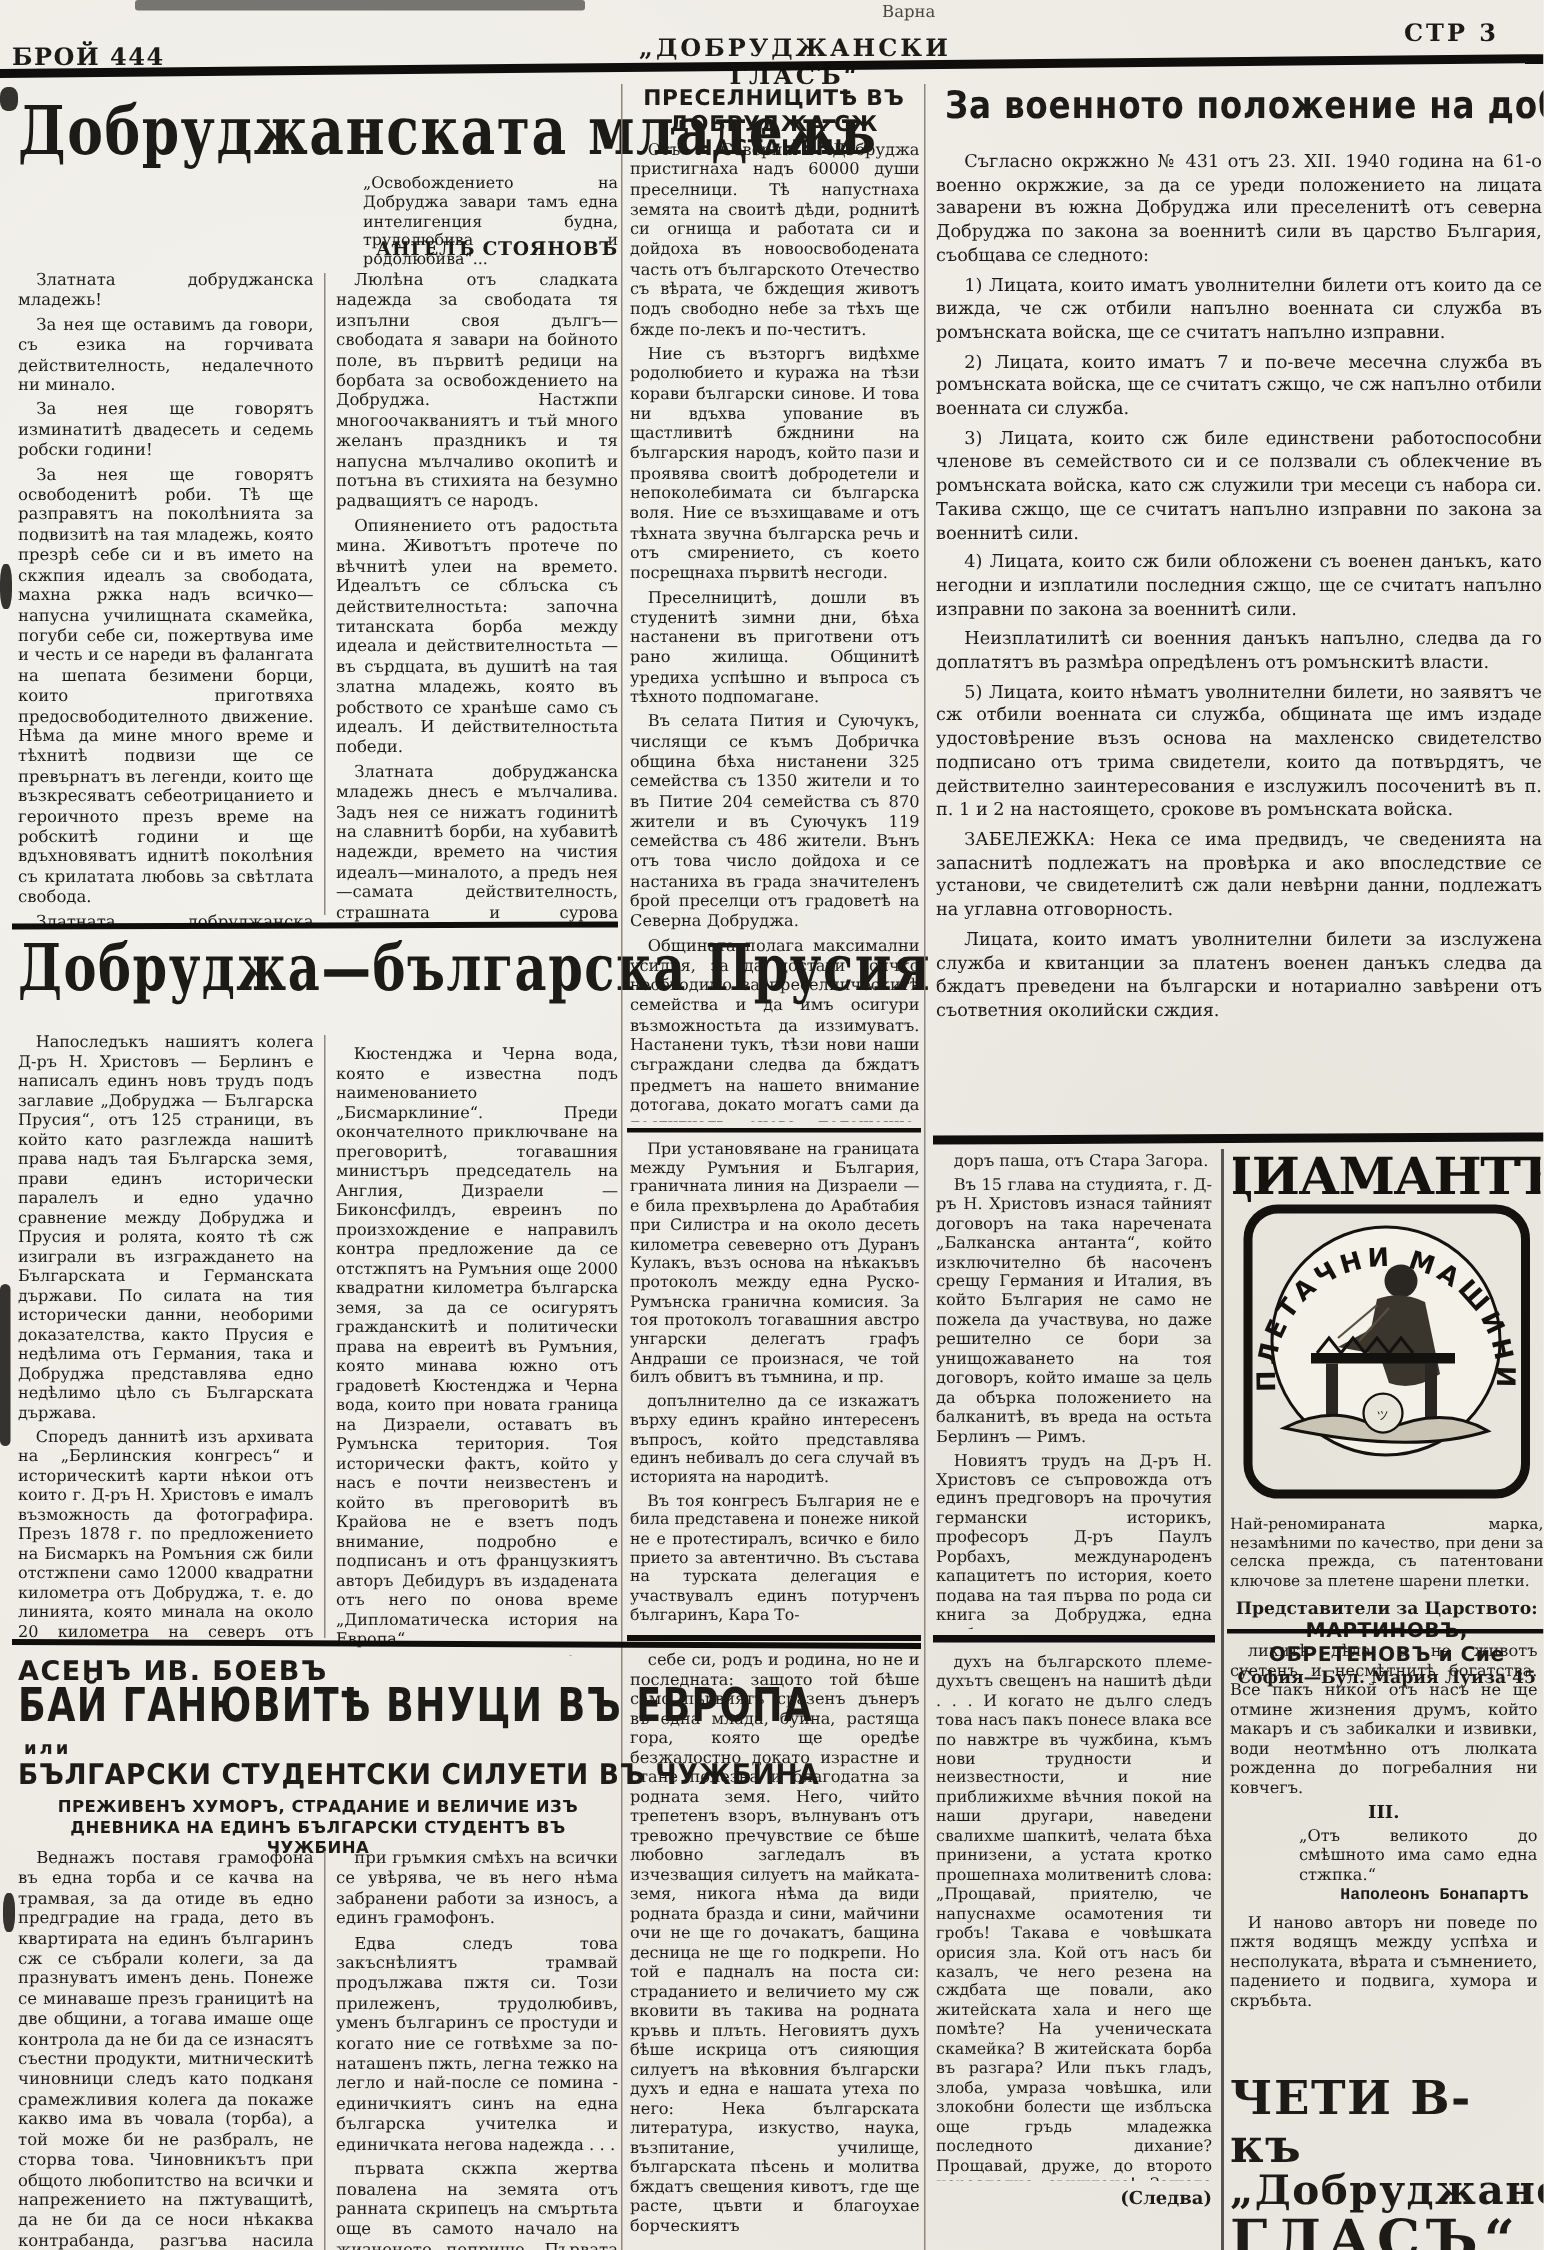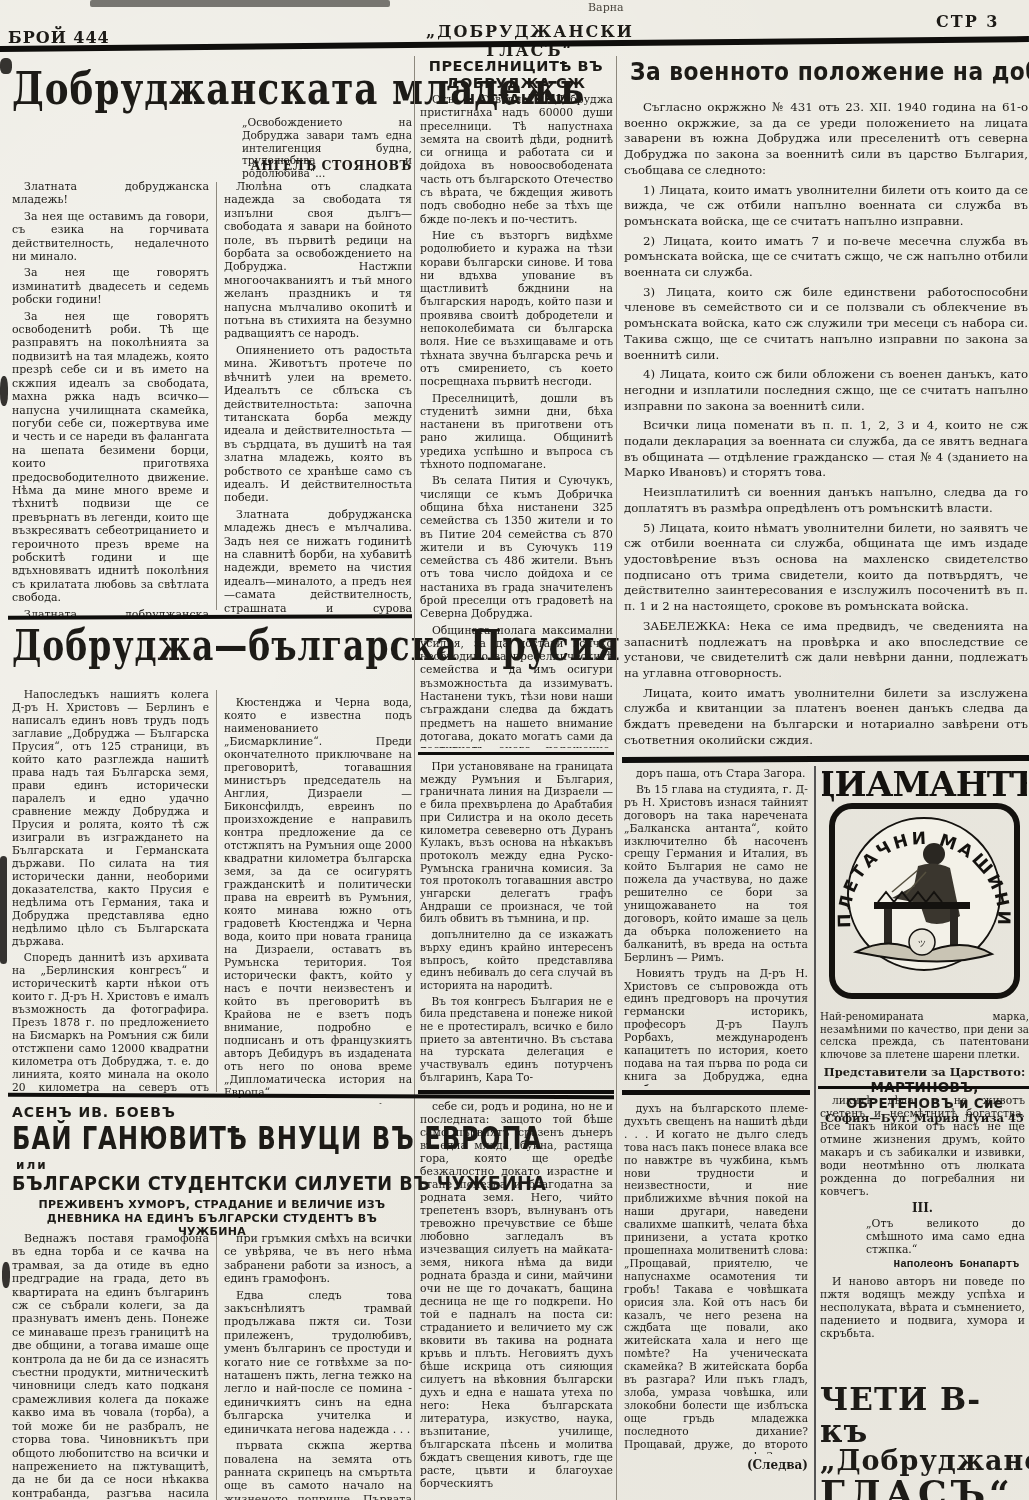--- a/index.html
+++ b/index.html
@@ -33,21 +33,21 @@
   .col-sm{ font-size:10.7px; line-height:13px;}
   .col-md{ font-size:10.8px; line-height:13.3px;}
   .col-rt{ font-size:11.8px; line-height:15.7px;}
   .col-rt p{ margin:0 0 4px 0; text-indent:1.6em;}
 
   .mid-title{ font-family:"DejaVu Sans","Liberation Sans",sans-serif; font-weight:bold;
     font-size:14.5px; line-height:16.5px; text-align:center; letter-spacing:.5px;}
   .right-title{ font-family:"DejaVu Sans","Liberation Sans",sans-serif; font-weight:bold;
     font-size:22.5px; white-space:nowrap; transform:scaleX(.97) scaleY(1.12); transform-origin:left top; letter-spacing:.5px;}
 
-  .bg-author{ font-family:"DejaVu Sans","Liberation Sans",sans-serif; font-weight:bold; font-size:14px; letter-spacing:1px;}
+  .bg-author{ font-family:"DejaVu Sans","Liberation Sans",sans-serif; font-weight:bold; font-size:18px; letter-spacing:1px;}
   .bg-title{ font-family:"DejaVu Sans","Liberation Sans",sans-serif; font-weight:bold; font-size:27px;
     white-space:nowrap; transform:scaleX(.9) scaleY(1.15); transform-origin:left top; letter-spacing:1px;}
   .bg-or{ font-family:"DejaVu Sans","Liberation Sans",sans-serif; font-weight:bold; font-size:12px; letter-spacing:2px;}
   .bg-subtitle{ font-family:"DejaVu Sans","Liberation Sans",sans-serif; font-weight:bold; font-size:19px;
     white-space:nowrap; transform:scaleX(.93); transform-origin:left top; letter-spacing:.5px;}
   .bg-tagline{ font-family:"DejaVu Sans","Liberation Sans",sans-serif; font-weight:bold; font-size:11px;
     line-height:13.5px; text-align:center; letter-spacing:.3px;}
 
   .ad{ text-align:center;}
   .ad-body{ font-size:10.3px; line-height:12.6px; text-align:justify; margin-top:2px;}
@@ -127,21 +127,20 @@
     </div>
   <div class="abs rule-h" style="left:418px; top:1090px; width:196px; height:4px;"></div>
 
   <div class="abs right-title" style="left:630px; top:56px;">За военното положение на добруджанци</div>
   <div class="abs body-col col-rt" style="left:624px; top:100px; width:404px; height:652px;">
       <p>Съгласно окржжно № 431 отъ 23. XII. 1940 година на 61-о военно окржжие, за да се уреди положението на лицата заварени въ южна Добруджа или преселенитѣ отъ северна Добруджа по закона за военнитѣ сили въ царство България, съобщава се следното:</p>
       <p>1) Лицата, които иматъ уволнителни билети отъ които да се вижда, че сж отбили напълно военната си служба въ ромънската войска, ще се считатъ напълно изправни.</p>
       <p>2) Лицата, които иматъ 7 и по-вече месечна служба въ ромънската войска, ще се считатъ сжщо, че сж напълно отбили военната си служба.</p>
       <p>3) Лицата, които сж биле единствени работоспособни членове въ семейството си и се ползвали съ облекчение въ ромънската войска, като сж служили три месеци съ набора си. Такива сжщо, ще се считатъ напълно изправни по закона за военнитѣ сили.</p>
       <p>4) Лицата, които сж били обложени съ военен данъкъ, като негодни и изплатили последния сжщо, ще се считатъ напълно изправни по закона за военнитѣ сили.</p>
-      <p>Всички лица поменати въ п. п. 1, 2, 3 и 4, които не сж подали декларация за военната си служба, да се явятъ веднага въ общината — отдѣление гражданско — стая № 4 (зданието на Марко Ивановъ) и сторятъ това.</p>
       <p>Неизплатилитѣ си военния данъкъ напълно, следва да го доплатятъ въ размѣра опредѣленъ отъ ромънскитѣ власти.</p>
       <p>5) Лицата, които нѣматъ уволнителни билети, но заявятъ че сж отбили военната си служба, общината ще имъ издаде удостовѣрение възъ основа на махленско свидетелство подписано отъ трима свидетели, които да потвърдятъ, че действително заинтересования е изслужилъ посоченитѣ въ п. п. 1 и 2 на настоящето, срокове въ ромънската войска.</p>
       <p>ЗАБЕЛЕЖКА: Нека се има предвидъ, че сведенията на запаснитѣ подлежатъ на провѣрка и ако впоследствие се установи, че свидетелитѣ сж дали невѣрни данни, подлежатъ на углавна отговорность.</p>
       <p>Лицата, които иматъ уволнителни билети за изслужена служба и квитанции за платенъ военен данъкъ следва да бждатъ преведени на български и нотариално завѣрени отъ съответния околийски сждия.</p>
     </div>
   <div class="abs rule-h" style="left:622px; top:756px; width:407px; height:6px; transform:rotate(-0.3deg);"></div>
 
   <div class="abs body-col" style="left:624px; top:768px; width:184px; height:318px; font-size:10.8px; line-height:12.9px;">
     <span><p>доръ паша, отъ Стара Загора.</p><p>Въ 15 глава на студията, г. Д-ръ Н. Христовъ изнася тайният договоръ на така наречената „Балканска антанта“, който изключително бѣ насоченъ срещу Германия и Италия, въ който България не само не пожела да участвува, но даже решително се бори за унищожаването на тоя договоръ, който имаше за цель да обърка положението на балканитѣ, въ вреда на остьта Берлинъ — Римъ.</p><p>Новиятъ трудъ на Д-ръ Н. Христовъ се съпровожда отъ единъ предговоръ на прочутия германски историкъ, професоръ Д-ръ Паулъ Рорбахъ, международенъ капацитетъ по история, което подава на тая първа по рода си книга за Добруджа, една особенна важность и значение.</p></span>
     

